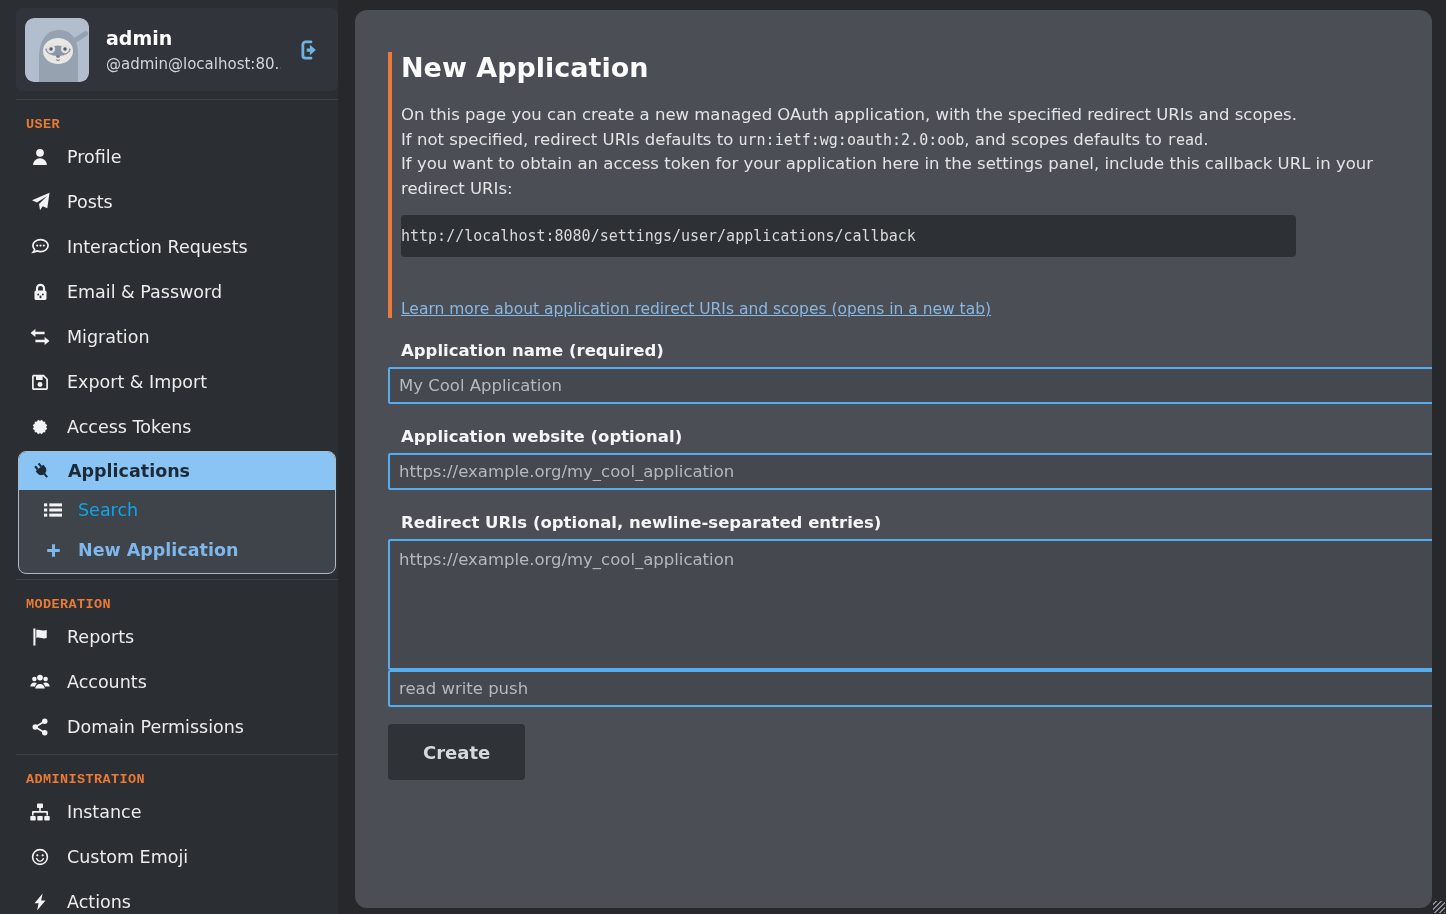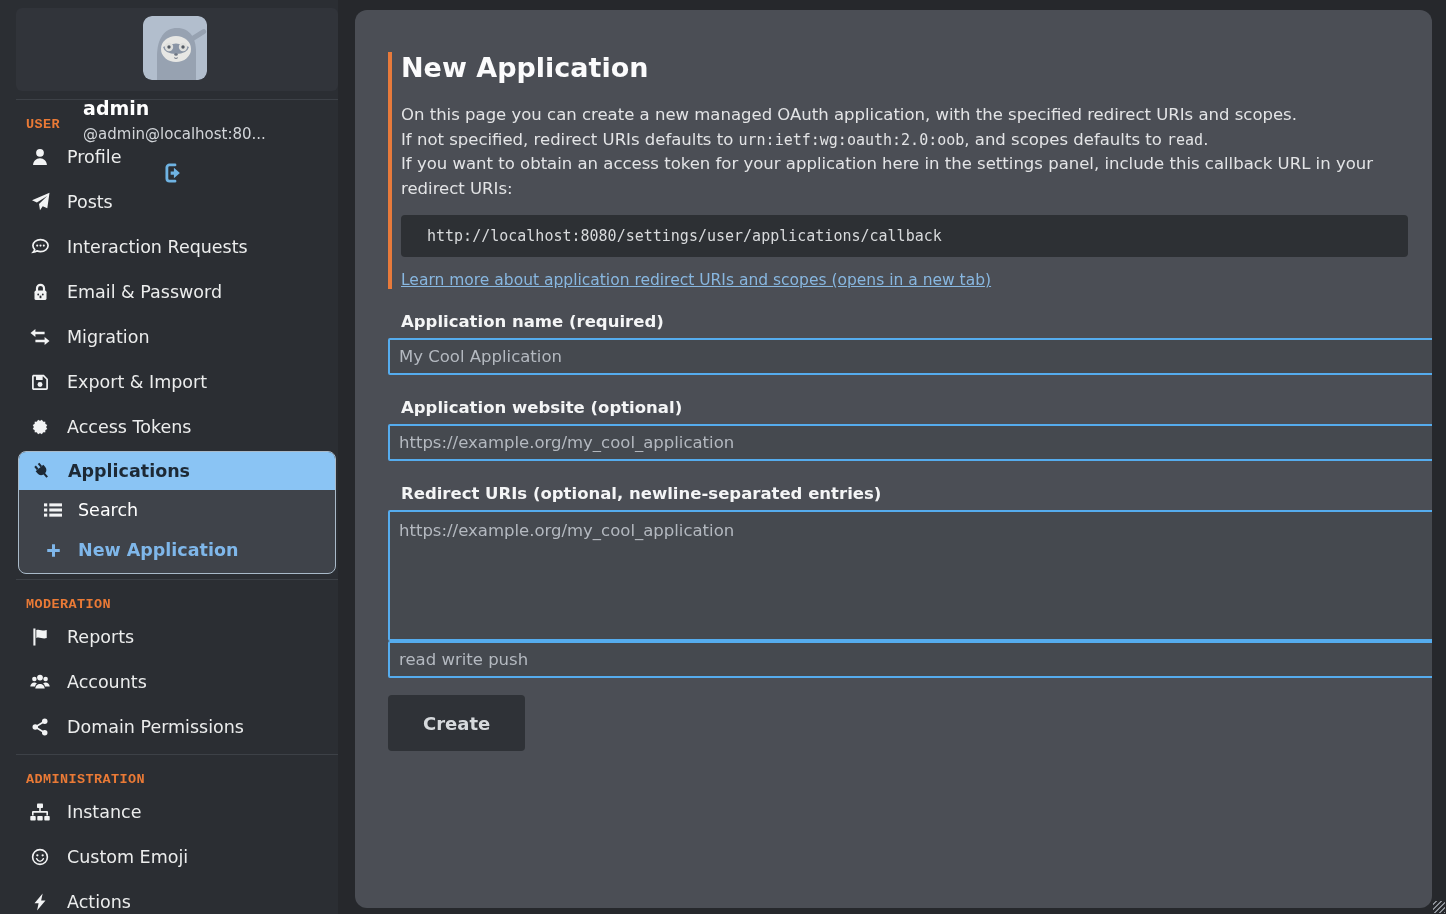--- a/index.html
+++ b/index.html
@@ -12,21 +12,21 @@
   }
 
   
   .sidebar {
     position:absolute; left:0; top:0; width:338px; height:914px;
     background:#2b2e33; overflow:hidden;
   }
   .user-card {
     margin:8px 0 0 16px; width:322px; height:83px;
     background:#31343a; border-radius:6px;
-    display:flex; align-items:center; gap:17px; padding:8px 14px 8px 9px;flex-direction:column;
+    display:flex; align-items:center; gap:17px; padding:8px 14px 8px 9px;
   }
   .avatar { width:64px; height:64px; border-radius:8px; flex:0 0 auto; display:block; }
   .user-names { flex:1 1 auto; min-width:0; }
   .display-name { font-size:19px; font-weight:bold; color:#ffffff; line-height:22px; }
   .handle { font-size:15px; color:#d2d5d9; margin-top:6px; white-space:nowrap; overflow:hidden; }
   .logout { color:#6fb3e3; width:26px; height:26px; flex:0 0 auto; cursor:pointer; }
   .divider { border:none; border-top:1px solid #3d4147; margin:8px 0 0 16px; width:322px; }
 
   .section-title {
     color:#ea7a36; font-weight:bold; font-size:13.5px; letter-spacing:.4px;
@@ -47,42 +47,42 @@
     border:1px solid #a9bac9; border-radius:8px; overflow:hidden;
     background:#3f434a;
   }
   .group-header {
     background:#8ac4f4; color:#1d2935; font-weight:bold;
     height:38px; display:flex; align-items:center; gap:16px;
     padding-left:13px; font-size:17.5px; cursor:pointer;
   }
   .sub-item {
     display:flex; align-items:center; gap:15px; height:40px;
-    padding-left:24px; font-size:17.5px; color:#ffffff; cursor:pointer;
+    padding-left:24px; font-size:17.5px; color:#0ea5e9; cursor:pointer;
   }
   .sub-item.active { color:#7fb7ea; font-weight:bold; }
   .nav-group .pad-bottom { height:3px; }
 
   
   .main-panel {
     position:absolute; left:355px; top:10px; width:1077px; height:898px;
     background:#4b4e55; border-radius:12px;
     padding:42px 30px 0 33px; overflow:hidden;
   }
   .intro-block { border-left:4px solid #e87a3b; padding-left:9px; width:1014px; }
   .page-title { font-size:27px; font-weight:bold; color:#fbfbfc; margin:0 0 19px; line-height:32px; }
   .intro-text { margin:0; font-size:16.5px; line-height:24.5px; color:#e3e4e6; }
   .inline-code { font-family:"DejaVu Sans Mono","Liberation Mono",monospace; font-size:15px; color:#e3e4e6; }
   .code-block {
-    margin-top:14px; width:1007px; background:#2d3034; border-radius:4px;
-    padding:12px 26px; font-family:"DejaVu Sans Mono","Liberation Mono",monospace;
+    margin-top:14px; width:895px; background:#2d3034; border-radius:4px;
+    padding:12px 0; font-family:"DejaVu Sans Mono","Liberation Mono",monospace;
     font-size:15px; color:#d8dadc;
   }
   .learn-link {
-    display:inline-block; margin-top:14px; color:#88b7e0; font-size:15.5px;
+    display:inline-block; margin-top:43px; color:#88b7e0; font-size:15.5px;
     text-decoration:underline; cursor:pointer;text-align:right;
   }
 
   .form-label { display:block; font-weight:bold; font-size:16.5px; color:#f4f5f6; margin:23px 13px 7px; }
   .text-input, .text-area {
     display:block; width:1062px; background:#45494f;
     border:2px solid #55acee; border-radius:2px; color:#e8eaec;
     font-size:16.5px; font-family:"DejaVu Sans","Liberation Sans",sans-serif;
     padding:0 9px; outline:none;
   }

